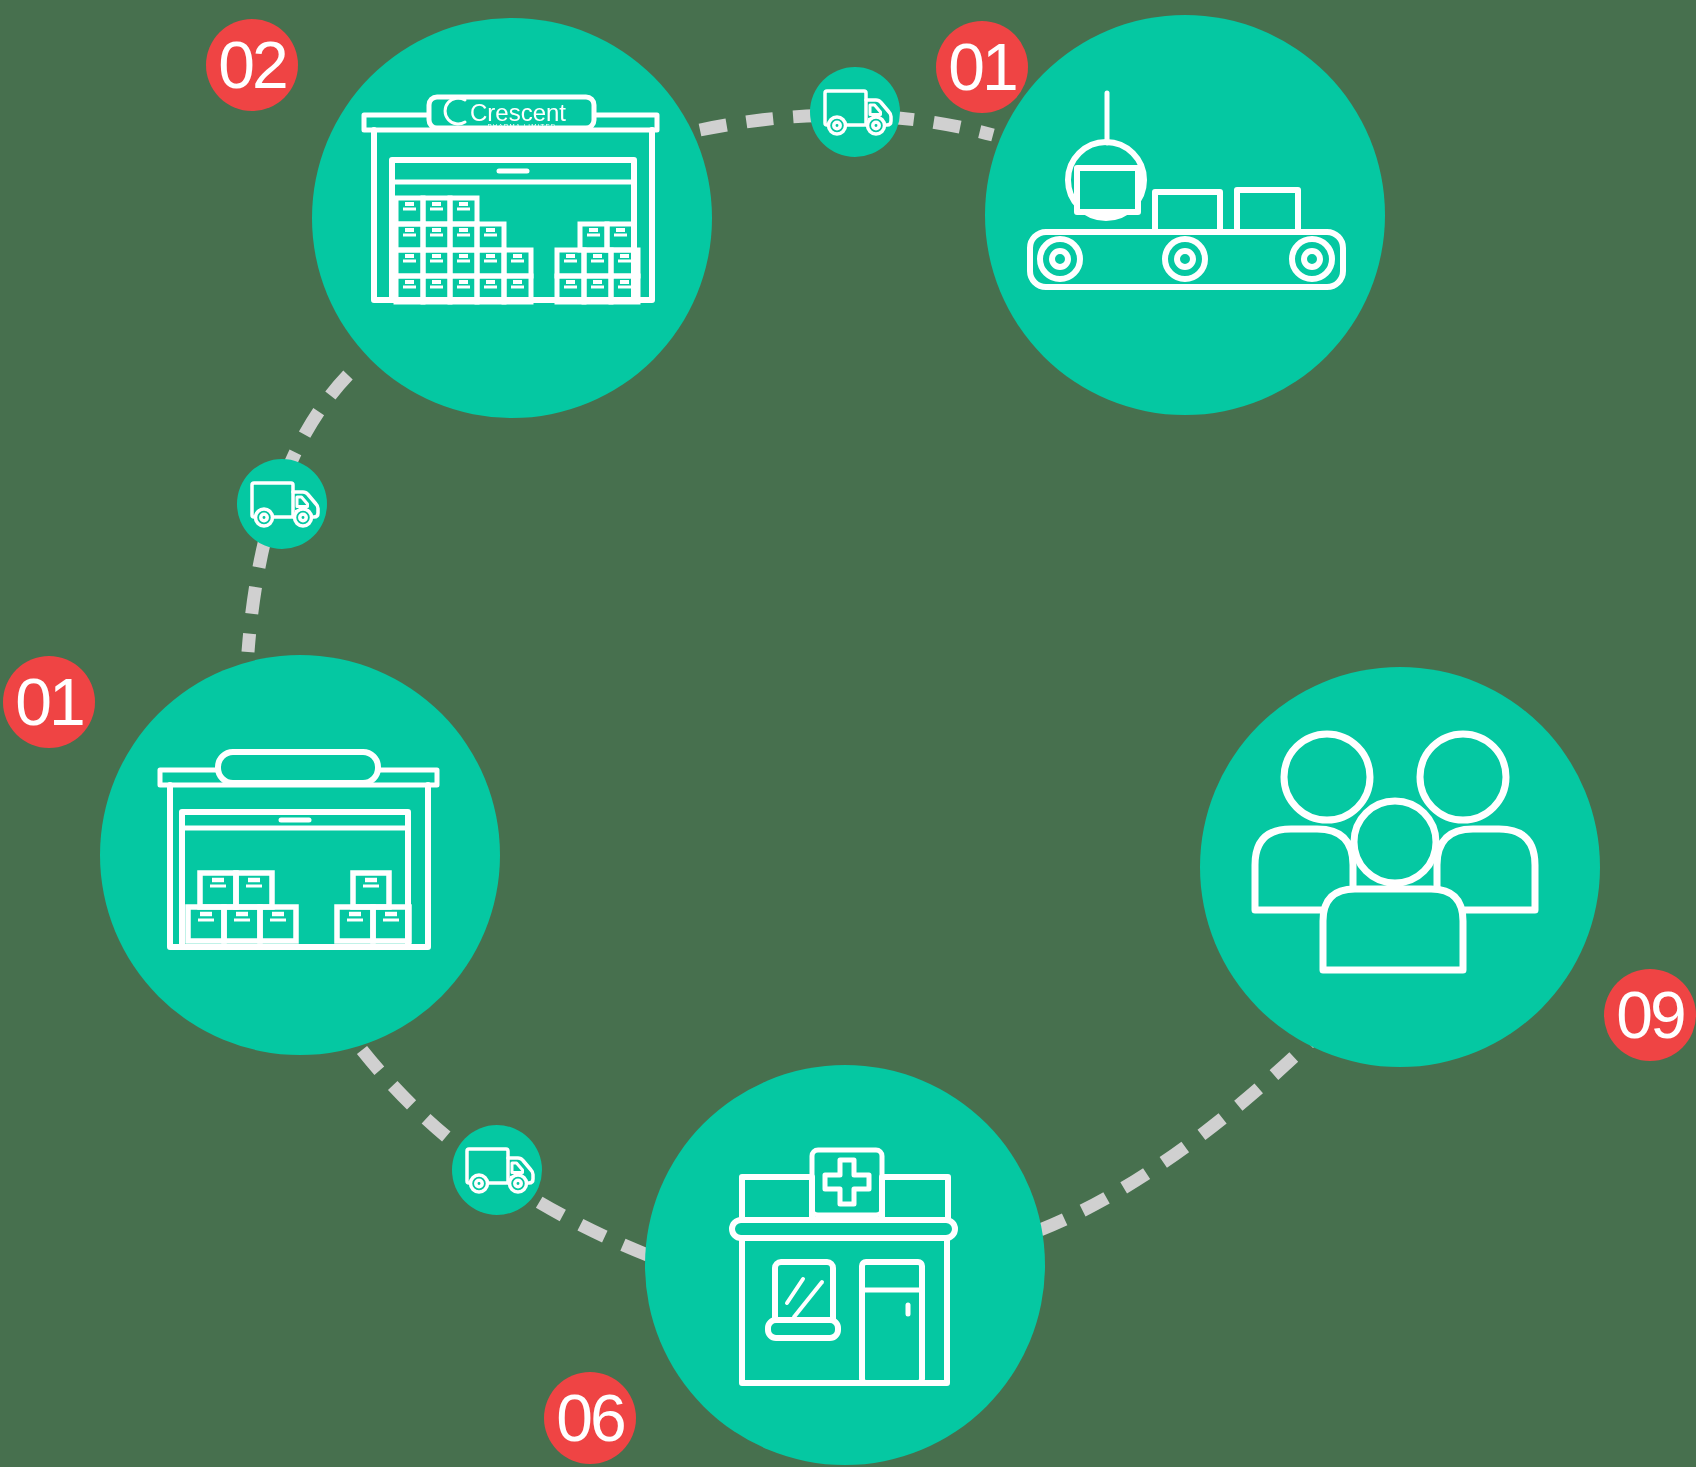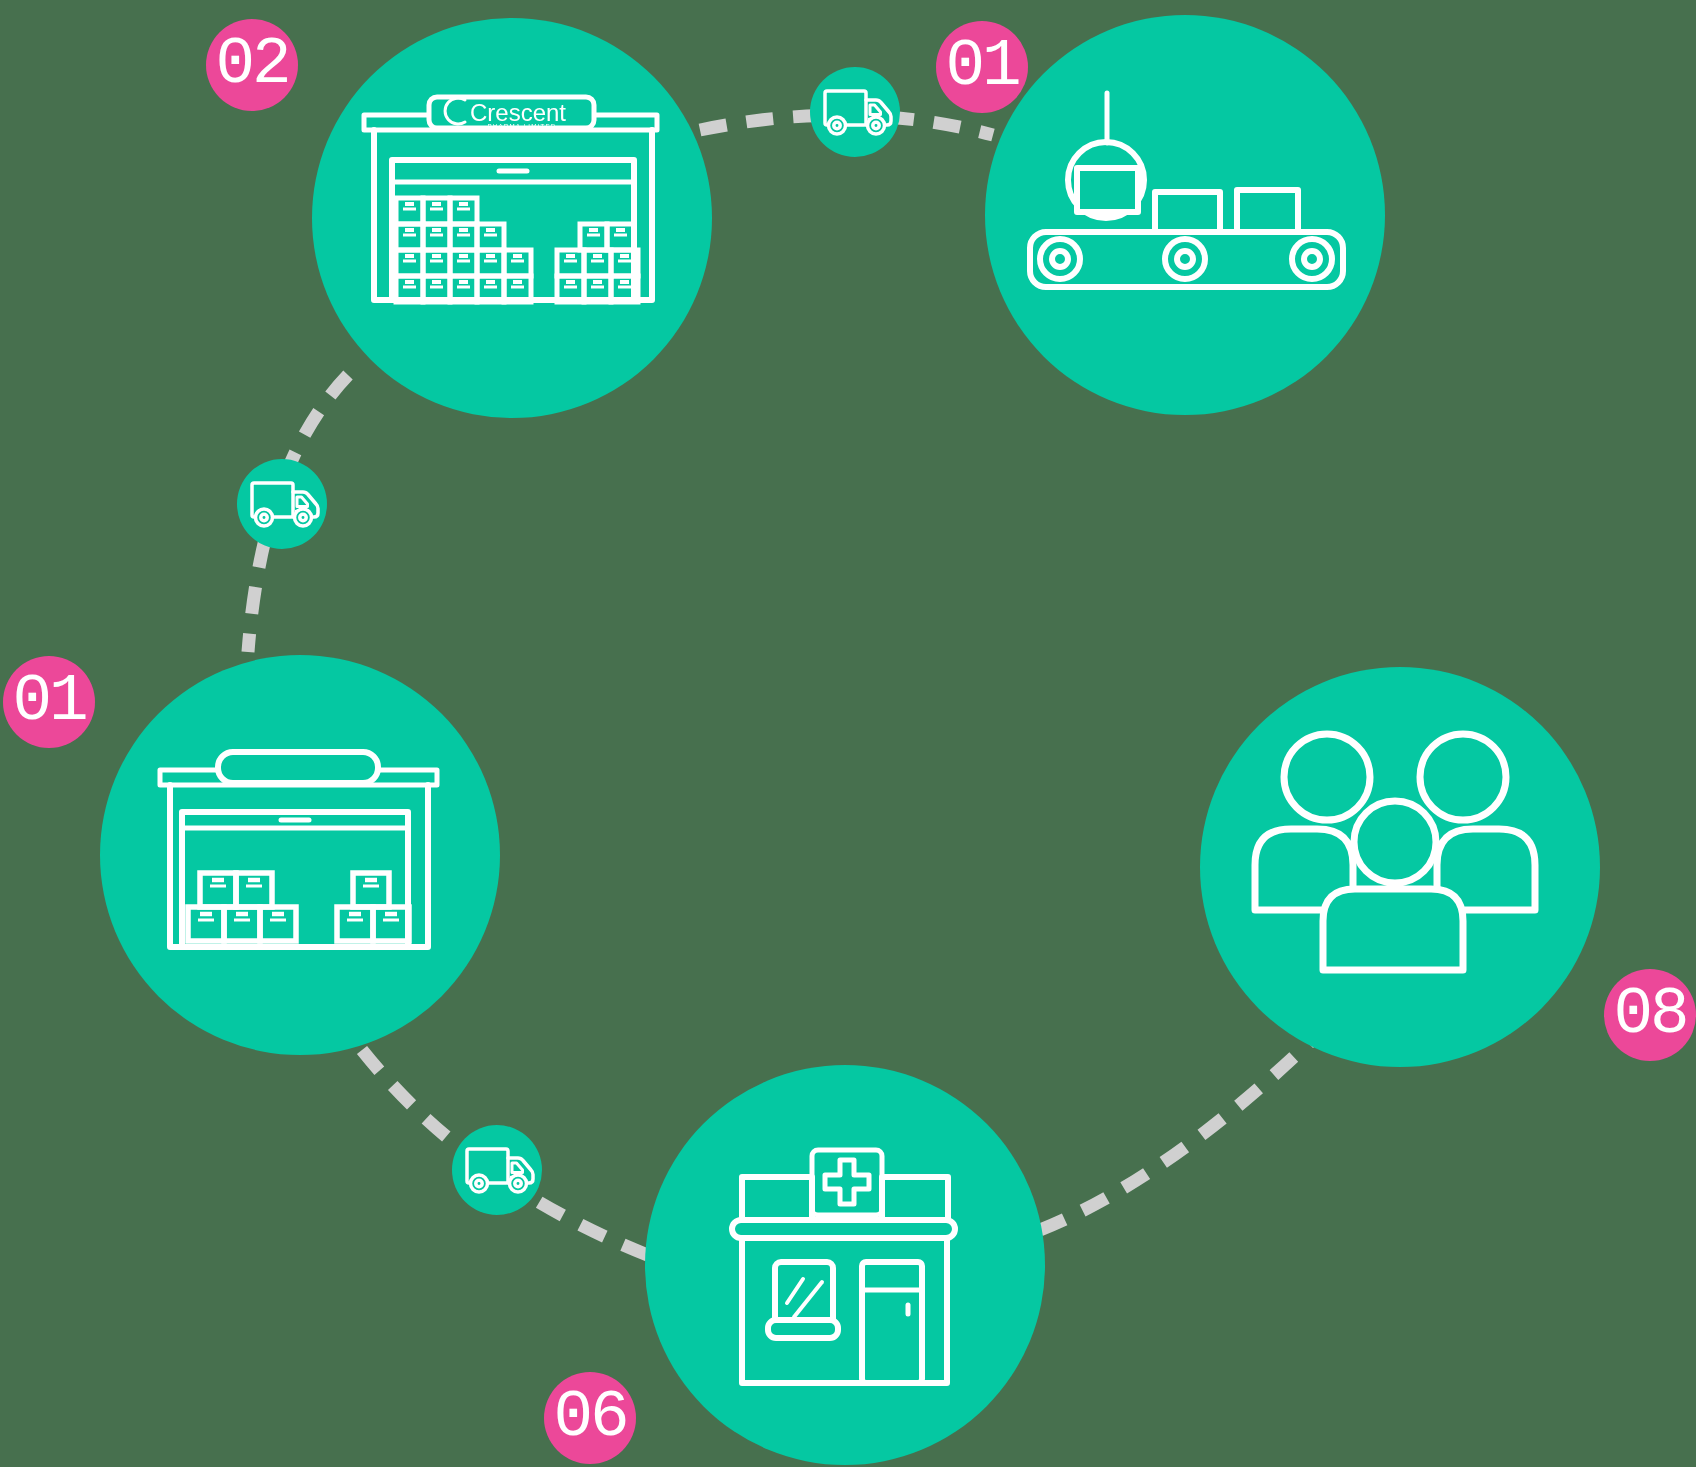--- a/index.html
+++ b/index.html
@@ -4,22 +4,22 @@
 <style>
   html,body{margin:0;padding:0;background:#47704e;}
   .canvas{position:relative;width:1696px;height:1467px;background:#47704e;overflow:hidden;
           font-family:"Liberation Sans","DejaVu Sans",sans-serif;}
   .routes{position:absolute;left:0;top:0;}
   .route{fill:none;stroke:#d0d0d0;stroke-width:13;stroke-dasharray:27 20;}
   .circle{position:absolute;width:400px;height:400px;border-radius:50%;background:#05c8a2;}
   .circle svg{position:absolute;left:0;top:0;width:400px;height:400px;}
   .mini{position:absolute;width:90px;height:90px;border-radius:50%;background:#05c8a2;}
   .mini svg{position:absolute;left:0;top:0;width:90px;height:90px;}
-  .badge{position:absolute;width:92px;height:92px;border-radius:50%;background:#ec4899;
-         display:flex;align-items:center;justify-content:center;font-family:Liberation Mono, monospace;}
+  .badge{position:absolute;width:92px;height:92px;border-radius:50%;background:#ef4444;
+         display:flex;align-items:center;justify-content:center;}
   .badge span{color:#ffffff;font-size:66px;font-weight:300;letter-spacing:-3px;line-height:1;}
   .st{fill:none;stroke:#ffffff;stroke-width:6;stroke-linecap:round;stroke-linejoin:round;}
   .stf{fill:#05c8a2;stroke:#ffffff;stroke-width:6;stroke-linecap:round;stroke-linejoin:round;}
   .sw5{stroke-width:5;} .sw4{stroke-width:4;} .sw7{stroke-width:7;} .sw3{stroke-width:3;}
   .tst{fill:none;stroke:#ffffff;stroke-width:3.5;stroke-linecap:round;stroke-linejoin:round;}
   .tstf{fill:#05c8a2;stroke:#ffffff;stroke-width:3.5;}
   .signtitle{fill:#ffffff;font-size:24px;font-weight:400;text-anchor:middle;
              font-family:"Liberation Sans","DejaVu Sans",sans-serif;}
   .signsub{fill:#ffffff;font-size:6.2px;font-weight:400;letter-spacing:1.2px;text-anchor:middle;
            font-family:"Liberation Sans","DejaVu Sans",sans-serif;}
@@ -195,16 +195,16 @@
   <div class="badge" style="left:206px;top:19px;">
     <span>02</span>
   </div>
   <div class="badge" style="left:3px;top:656px;">
     <span>01</span>
   </div>
   <div class="badge" style="left:544px;top:1372px;">
     <span>06</span>
   </div>
   <div class="badge" style="left:1604px;top:969px;">
-    <span>08</span>
+    <span>09</span>
   </div>
 
 </div>
 
 </body></html>

